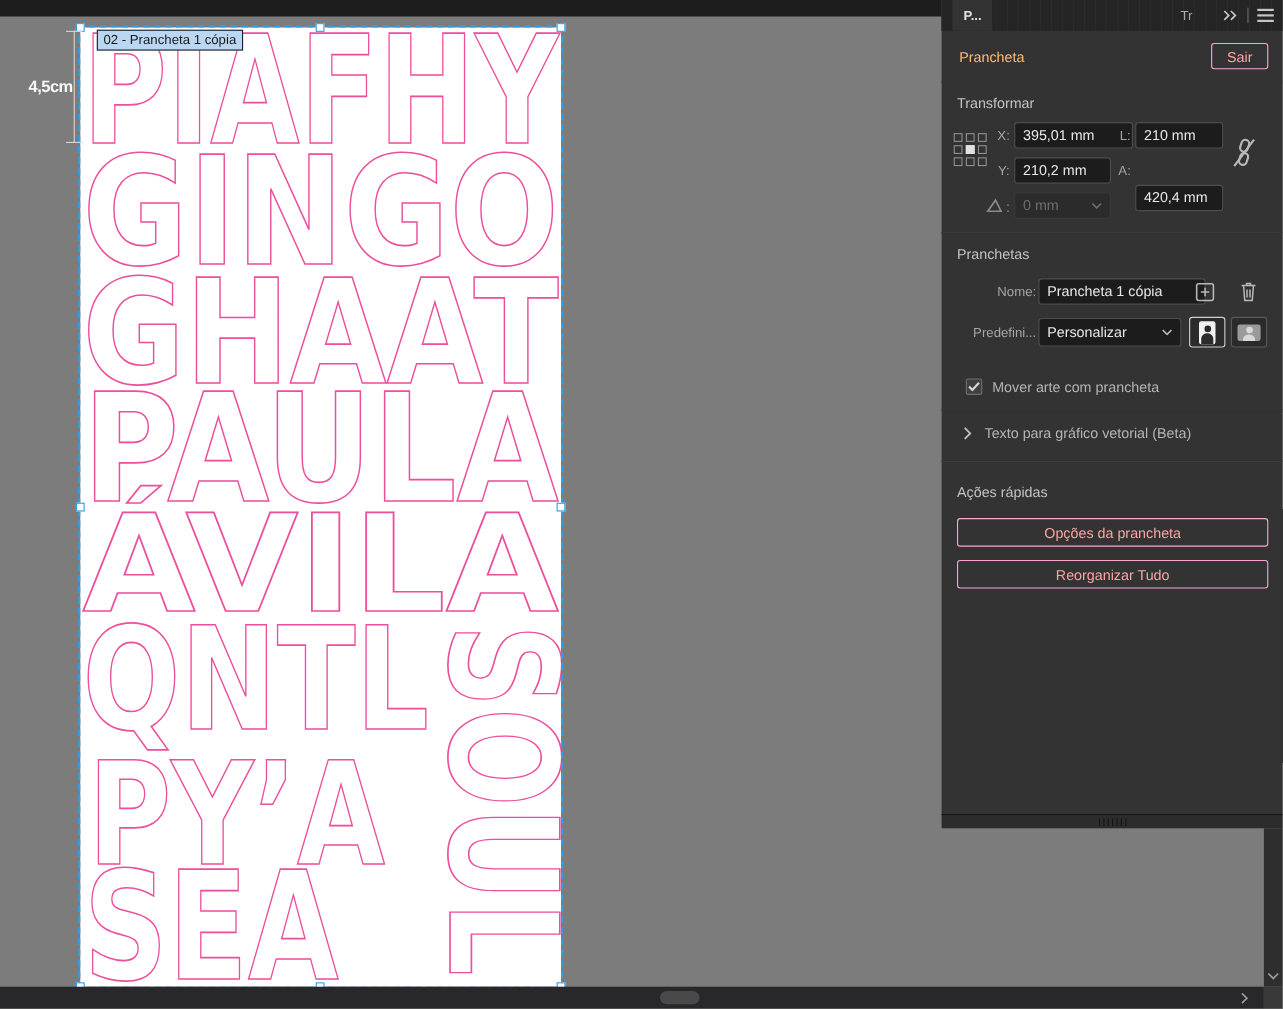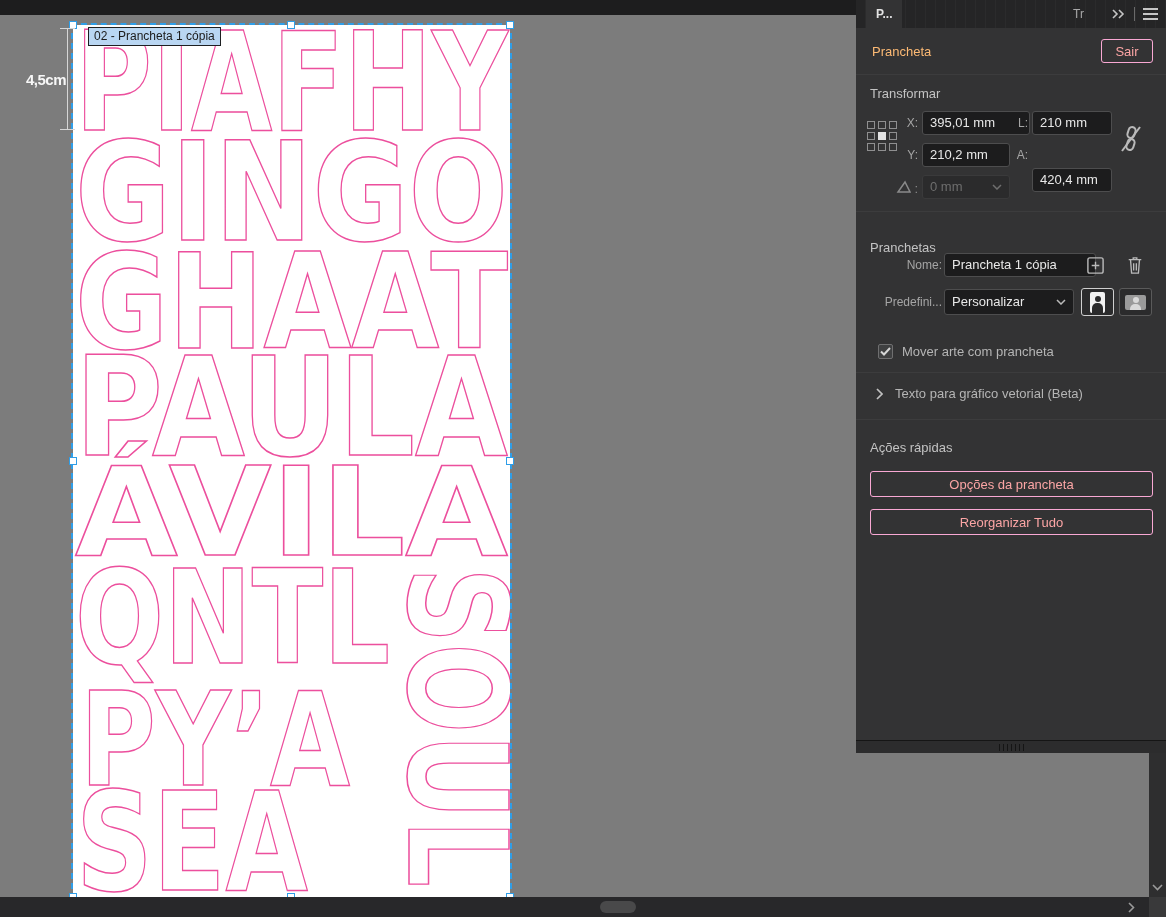--- a/index.html
+++ b/index.html
@@ -193,21 +193,21 @@
       </svg>&nbsp;:
   </div>
   <div class="field disabled" style="left:66px;top:175px;width:88px;">
     <span>0 mm</span>
     <svg width="10" height="6" viewBox="0 0 10 6">
       <path d="M1 1l4 4 4-4" stroke="#6e6e6e" stroke-width="1.5" fill="none"></path>
       </svg>
   </div>
 
   <div class="divider" style="top:211px;"></div>
-  <div class="section-title" style="top:240px;">Pranchetas</div>
+  <div class="section-title" style="top:223px;">Pranchetas</div>
 
   <div class="row-label" style="top:253px;">Nome:</div>
   <div class="field" style="left:88px;top:253px;width:152px;">Prancheta 1 cópia</div>
   <div class="iconbtn" style="left:227px;top:253px;">
     <svg width="19" height="19" viewBox="0 0 20 20" fill="none" stroke="#b9b9b9" stroke-width="1.5">
       <rect x="2" y="2" width="16" height="16" rx="2"></rect>
         <path d="M10 6v8M6 10h8"></path>
       </svg>
   </div>
   <div class="iconbtn" style="left:267px;top:253px;">

